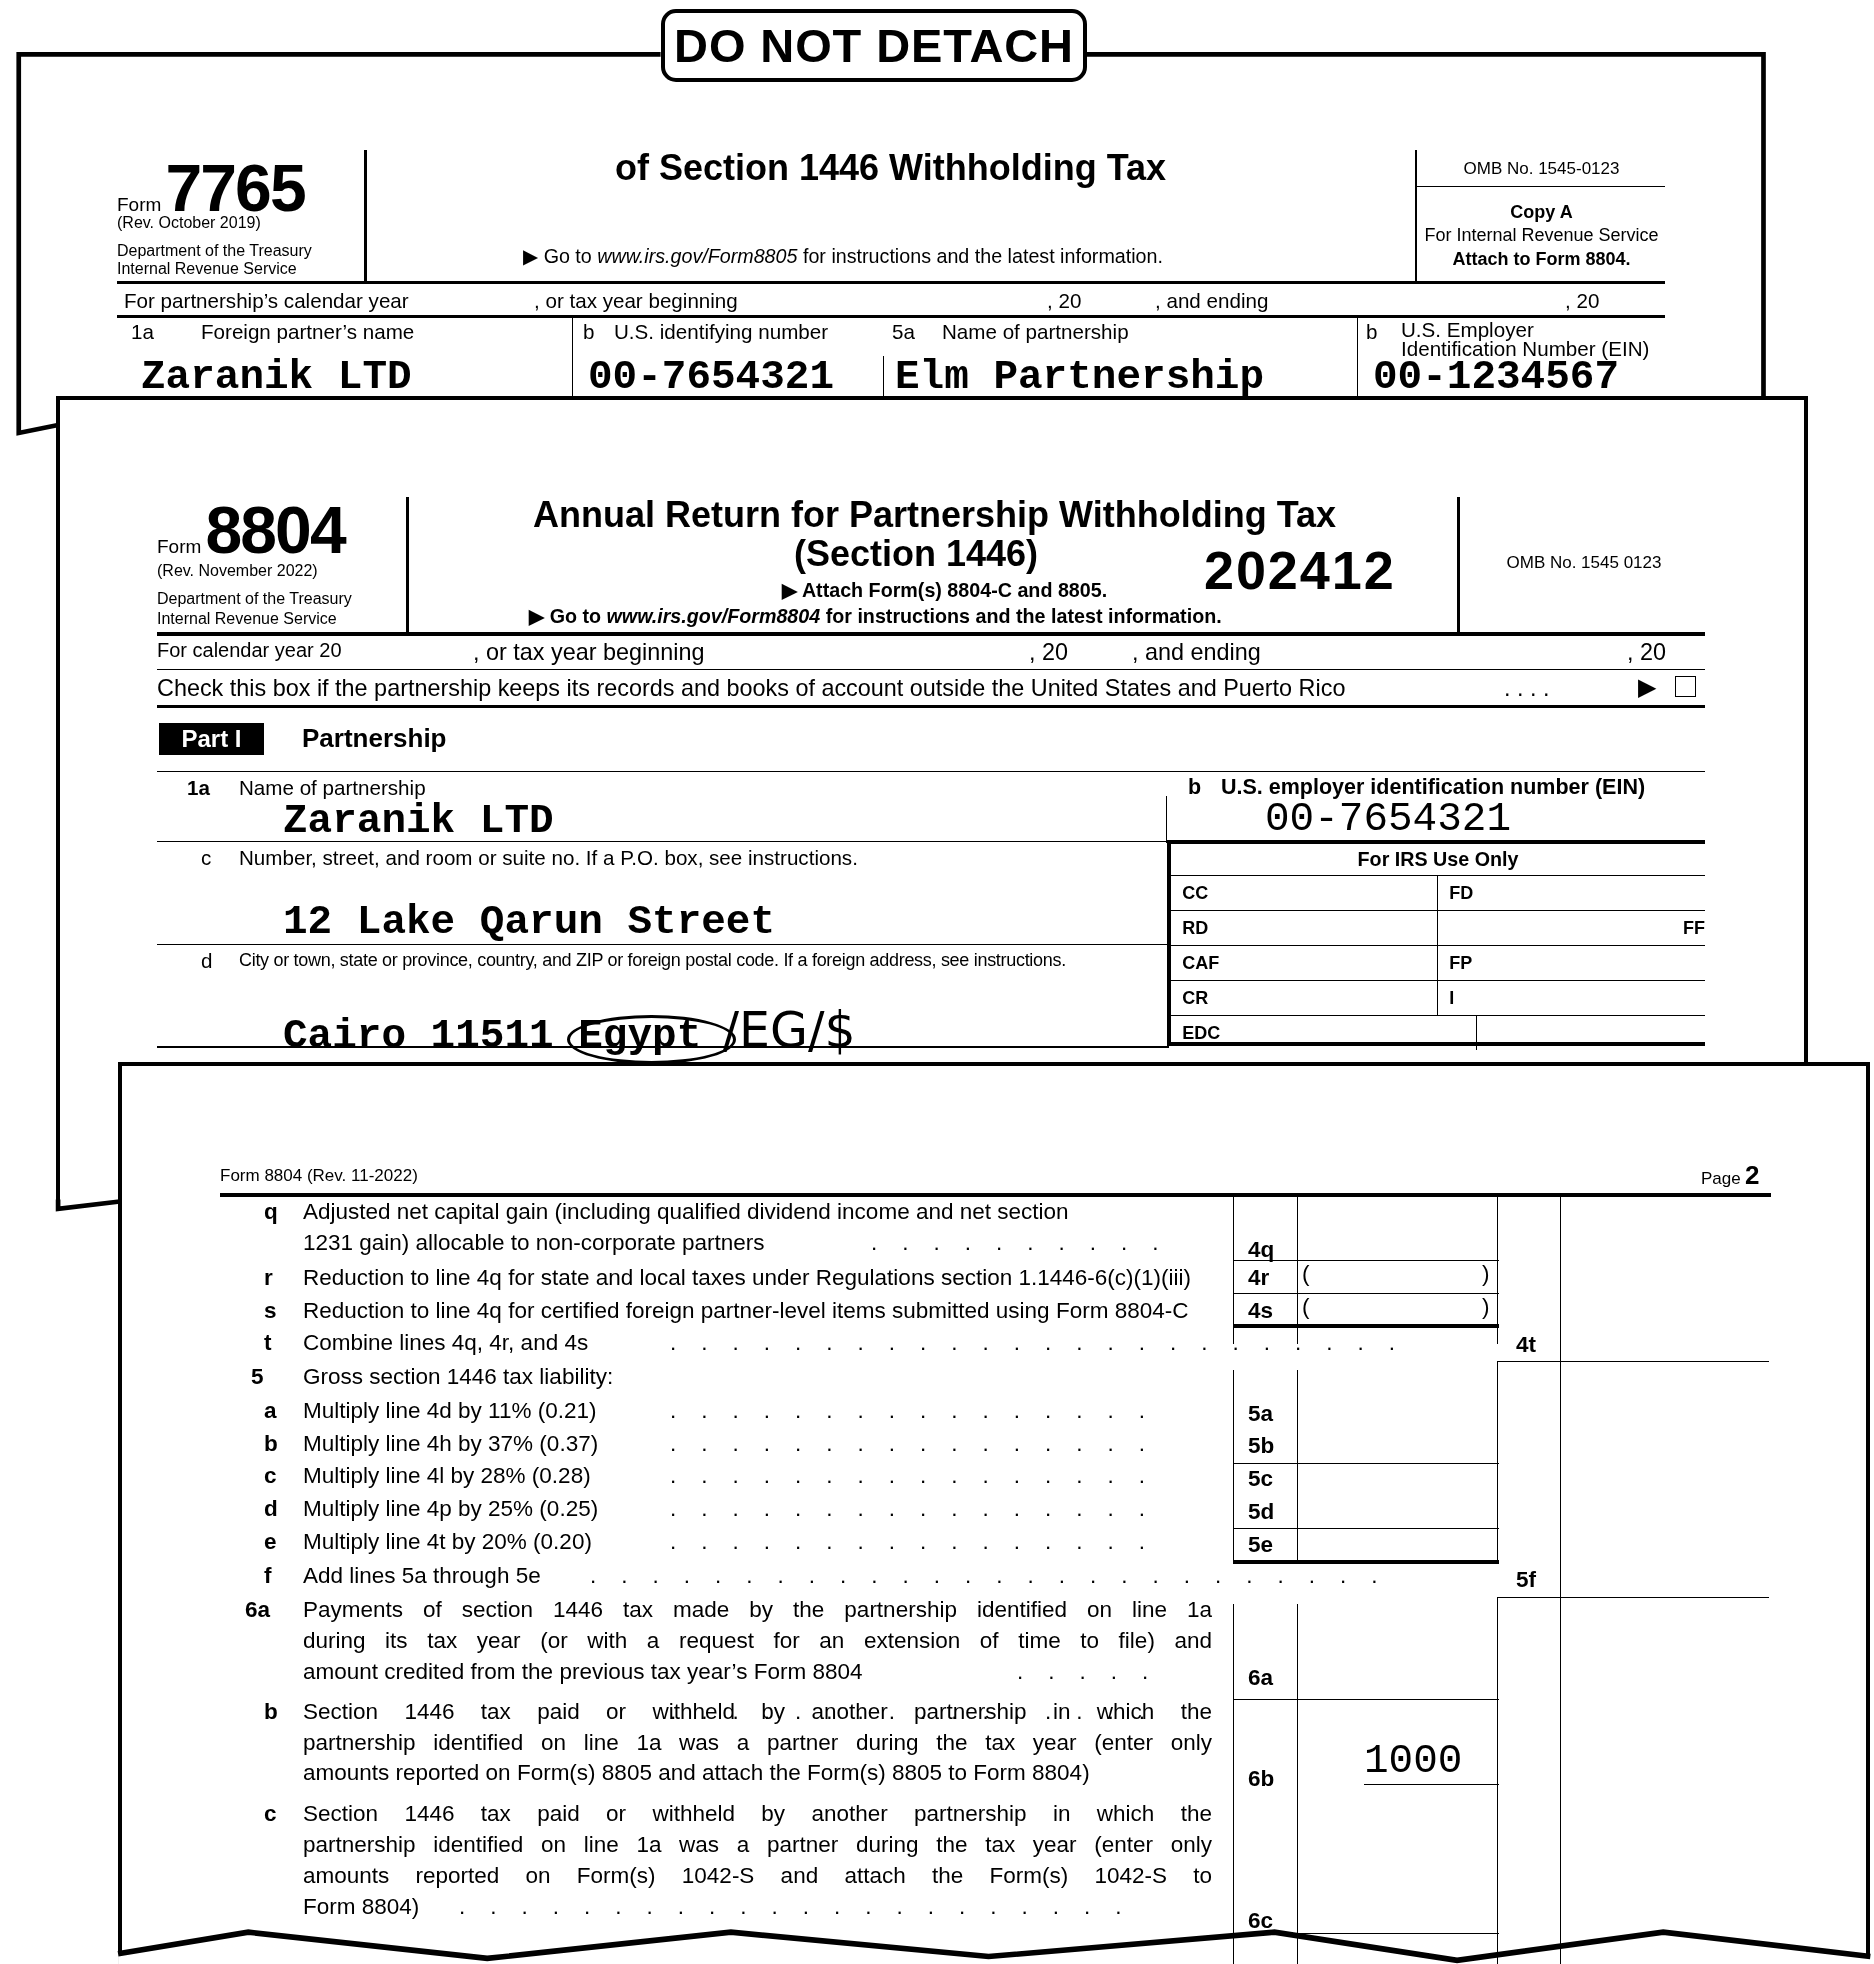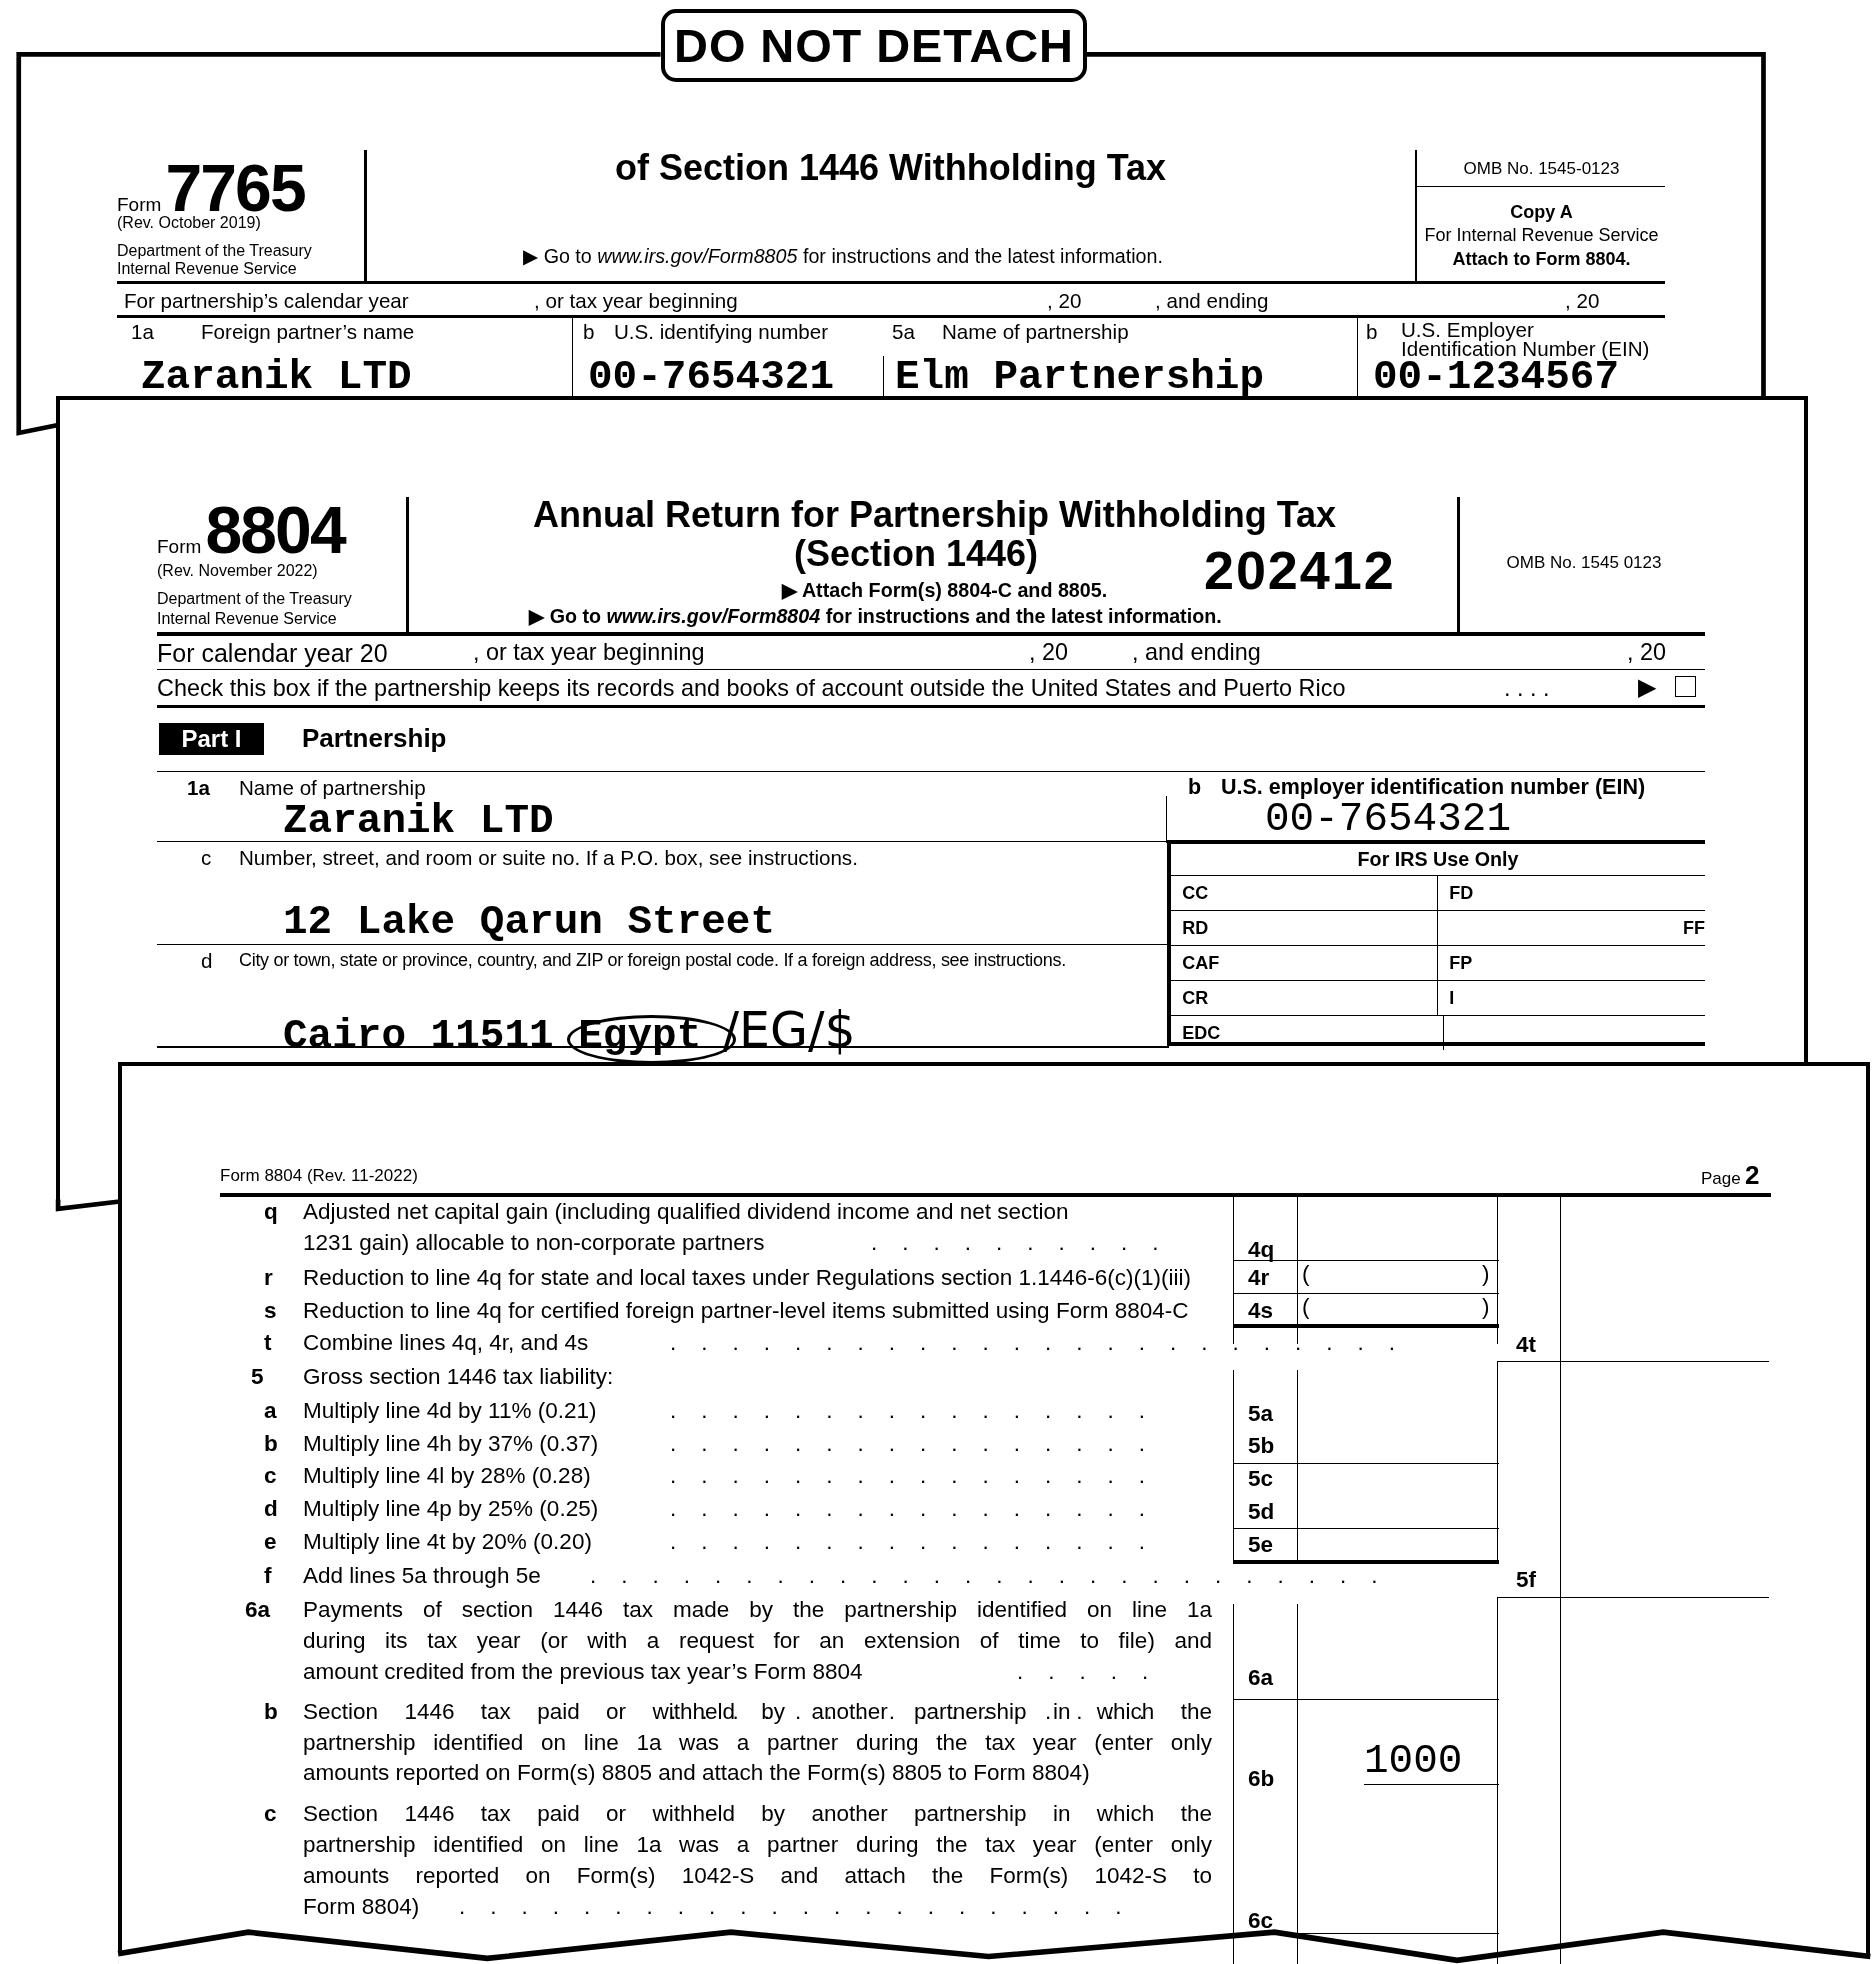--- a/index.html
+++ b/index.html
@@ -101,21 +101,21 @@
   <span>▶ </span><span>Attach Form(s) 8804-C and 8805.</span>
 </div>
 <div class="abs" style="left:529px;top:605px;font-size:19.7px;font-weight:bold;">
   <span>▶ </span><span>Go to </span><i>www.irs.gov/Form8804</i><span> for instructions and the latest information.</span>
 </div>
 <div class="abs" style="left:1204px;top:539px;font-size:54px;font-weight:bold;letter-spacing:1.9px;">202412</div>
 <div class="vline" style="left:1457px;top:497px;width:2.8px;height:136px;"></div>
 <div class="abs" style="left:1462px;top:553px;width:244px;text-align:center;font-size:17px;">OMB No. 1545 0123</div>
 
 <div class="hline" style="left:157px;top:632px;width:1548px;height:3.7px;"></div>
-<div class="abs" style="left:157px;top:639px;font-size:25px;">For calendar year 20</div>
+<div class="abs" style="left:157px;top:639px;font-size:20px;">For calendar year 20</div>
 <div class="abs" style="left:473px;top:639px;font-size:23.4px;">, or tax year beginning</div>
 <div class="abs" style="left:1029px;top:639px;font-size:23.4px;">, 20</div>
 <div class="abs" style="left:1132px;top:639px;font-size:23.4px;">, and ending</div>
 <div class="abs" style="left:1627px;top:639px;font-size:23.4px;">, 20</div>
 <div class="hline" style="left:157px;top:669px;width:1548px;height:1.4px;"></div>
 <div class="abs" style="left:157px;top:675px;font-size:23.4px;">Check this box if the partnership keeps its records and books of account outside the United States and Puerto Rico</div>
 <div class="abs" style="left:1504px;top:675px;font-size:23.4px;">.   .   .   .</div>
 <div class="abs" style="left:1638px;top:673px;font-size:24px;">▶</div>
 <div class="abs" style="left:1675px;top:676px;width:20.6px;height:20.6px;border:1.4px solid #000;box-sizing:border-box;"></div>
 <div class="hline" style="left:157px;top:705px;width:1548px;height:2.8px;"></div>
@@ -159,21 +159,21 @@
       </div>
       <div style="display: flex; height: 34px; border-bottom: 1.4px solid rgb(0, 0, 0);">
         <div style="width: 267px; border-right: 1.4px solid rgb(0, 0, 0); font-size: 18px; font-weight: bold; padding-left: 11.2px; line-height: 34px; box-sizing: border-box; position: relative;">CAF</div>
         <div style="flex: 1 1 0%; font-size: 18px; font-weight: bold; padding-left: 11.2px; line-height: 34px; position: relative;">FP</div>
       </div>
       <div style="display: flex; height: 34px; border-bottom: 1.4px solid rgb(0, 0, 0);">
         <div style="width: 267px; border-right: 1.4px solid rgb(0, 0, 0); font-size: 18px; font-weight: bold; padding-left: 11.2px; line-height: 34px; box-sizing: border-box; position: relative;">CR</div>
         <div style="flex: 1 1 0%; font-size: 18px; font-weight: bold; padding-left: 11.2px; line-height: 34px; position: relative;">I</div>
       </div>
       <div style="display: flex; height: 34px;">
-        <div style="width: 273px; border-right: 1.4px solid rgb(0, 0, 0); font-size: 18px; font-weight: bold; padding-left: 11.2px; line-height: 34px; box-sizing: border-box; position: relative;">EDC</div>
+        <div style="width: 306px; border-right: 1.4px solid rgb(0, 0, 0); font-size: 18px; font-weight: bold; padding-left: 11.2px; line-height: 34px; box-sizing: border-box; position: relative;">EDC</div>
         <div style="flex: 1 1 0%; font-size: 18px; font-weight: bold; padding-left: 11.2px; line-height: 34px; position: relative;"></div>
       </div>
     </div>
 </div>
 
 <div class="abs" style="left:118px;top:1062px;width:1752px;height:937px;background:#fff;border-top:4.7px solid #000;border-left:4.7px solid #000;border-right:4.7px solid #000;box-sizing:border-box;"></div>
 <svg class="frame" width="1875" height="1965" viewBox="0 0 2001 2097">
   <polygon points="126,2097 126,2085 265,2062 520,2090 780,2062 1055,2088 1360,2062 1555,2092 1775,2062 1996,2088 1996,2097" fill="#fff"></polygon>
   <polyline points="126,2085 265,2062 520,2090 780,2062 1055,2088 1360,2062 1555,2092 1775,2062 1996,2088" fill="none" stroke="#000" stroke-width="6"></polyline>
 </svg>

